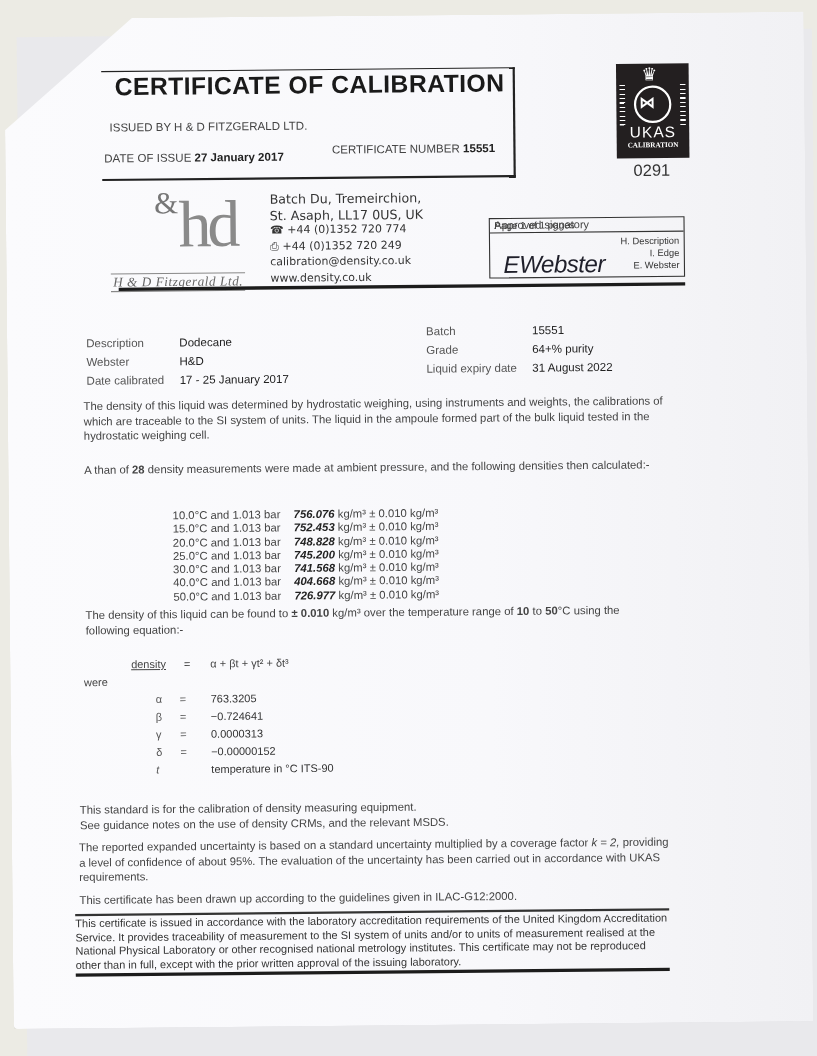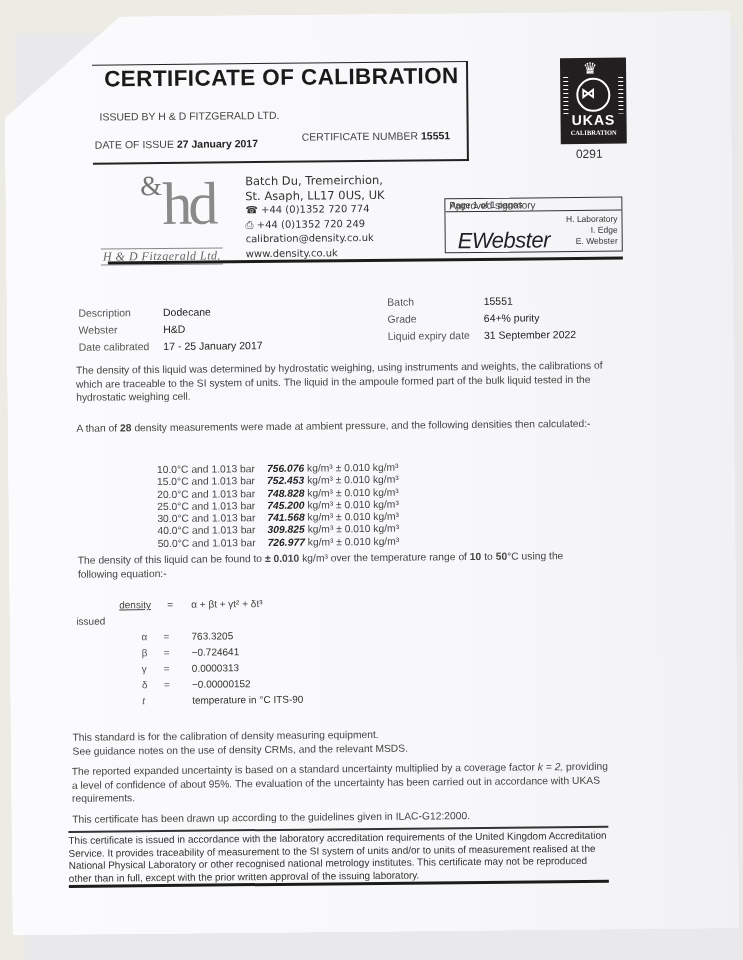--- a/index.html
+++ b/index.html
@@ -43,23 +43,23 @@
   .ukas {
     left: 564px; top: 60px; width: 66px; height: 86px; background: #231f20; color: #fff; text-align: center;
   }
   .ukas .crown { position: absolute; left: 23px; top: 3px; font-size: 16px; line-height: 16px; }
   .ukas .ring { position: absolute; left: 16px; top: 20px; width: 30px; height: 30px; border: 2px solid #fff; border-radius: 50%; }
   .ukas .ring span { position: absolute; left: 3px; top: 6px; font-size: 14px; font-weight: bold; line-height: 14px; }
   .ukas .ticks-l, .ukas .ticks-r { position: absolute; top: 18px; width: 5px; height: 38px;
      background: repeating-linear-gradient(0deg, #fff 0 1px, transparent 1px 4px); }
   .ukas .ticks-l { left: 3px; }
   .ukas .ticks-r { right: 3px; }
-  .ukas .name { position: absolute; left: 0; right: 0; top: 55px; font-size: 14px; font-weight: bold; letter-spacing: 1px; line-height: 14px; }
+  .ukas .name { position: absolute; left: 0; right: 0; top: 55px; font-size: 14px; font-weight: normal; letter-spacing: 1px; line-height: 14px; }
   .ukas .sub { position: absolute; left: 0; right: 0; top: 71px; font-size: 6.5px; font-weight: bold; font-family: "Liberation Serif", serif; line-height: 8px; }
-  .ukas-no { left: 579px; top: 149px; font-size: 12px; color: #333; }
+  .ukas-no { left: 579px; top: 149px; font-size: 15px; color: #333; }
 
   
   .logo-letters { left: 120px; top: 172px; font-family: "Liberation Serif", serif; color: #8a8a8a; font-size: 60px; line-height: 60px; letter-spacing: -4px; margin-left: 45px; }
   .logo-amp { left: 143px; top: 170px; font-family: "Liberation Serif", serif; color: #777; font-size: 28px; line-height: 28px; }
   .logo-name { left: 103px; top: 246px; font-family: "Liberation Serif", serif; font-style: italic; font-size: 12px; color: #666; letter-spacing: 0.5px; border-top: 1px solid #888; border-bottom: 1px solid #888; padding: 0 2px; }
 
   
   .address { left: 248px; top: 173px; font-size: 11.5px; line-height: 14.5px; color: #333; font-family: "DejaVu Sans", sans-serif; }
   .address div { white-space: nowrap; }
   .address .small { font-size: 10px; }
@@ -151,21 +151,21 @@
     <div class="small"><span>⎙</span> <span>+44 (0)1352 720 249</span></div>
     <div class="small">calibration@density.co.uk</div>
     <div class="small">www.density.co.uk</div>
   </div>
 
   <div class="abs sig-box">
     <div class="row1">Page 1 of 1 pages</div>
     <div class="appr">Approved signatory</div>
     <div class="sign">EWebster</div>
     <div class="names">
-      <div>H. Laboratory</div>
+      <div>H. Description</div>
       <div>I. Edge</div>
       <div>E. Webster</div>
     </div>
   </div>
 
   <div class="abs rule rule-header"></div>
 
   <table class="abs details det-left" cellspacing="0">
     <tbody>
         <tr>
@@ -187,21 +187,21 @@
         <tr>
           <td>Batch</td>
           <td class="val">15551</td>
         </tr>
     <tr>
           <td>Grade</td>
           <td class="val">64+% purity</td>
         </tr>
     <tr>
           <td>Liquid expiry date</td>
-          <td class="val">31 September 2022</td>
+          <td class="val">31 August 2022</td>
         </tr>
   </tbody>
     </table>
 
   <div class="abs para p1">The density of this liquid was determined by hydrostatic weighing, using instruments and weights, the calibrations of which are traceable to the SI system of units. The liquid in the ampoule formed part of the bulk liquid tested in the hydrostatic weighing cell.</div>
   <div class="abs para p2">
     <span>A than of</span>
     <b>28</b>
     <span>density measurements were made at ambient pressure, and the following densities then calculated:-</span>
   </div>
@@ -223,41 +223,41 @@
     <tr>
           <td class="c">25.0°C and 1.013 bar</td>
           <td><b>745.200</b> <span>kg/m³ ± 0.010 kg/m³</span></td>
         </tr>
     <tr>
           <td class="c">30.0°C and 1.013 bar</td>
           <td><b>741.568</b> <span>kg/m³ ± 0.010 kg/m³</span></td>
         </tr>
     <tr>
           <td class="c">40.0°C and 1.013 bar</td>
-          <td><b>309.825</b> <span>kg/m³ ± 0.010 kg/m³</span></td>
+          <td><b>404.668</b> <span>kg/m³ ± 0.010 kg/m³</span></td>
         </tr>
     <tr>
           <td class="c">50.0°C and 1.013 bar</td>
           <td><b>726.977</b> <span>kg/m³ ± 0.010 kg/m³</span></td>
         </tr>
   </tbody>
     </table>
 
   <div class="abs para p3">
     <span>The density of this liquid can be found to</span>
     <b>± 0.010</b>
     <span>kg/m³ over the temperature range of</span>
     <b>10</b>
     <span>to</span>
     <b>50</b><span>°C using the following equation:-</span>
   </div>
   <div class="abs eq">
     <span class="lhs">density</span><span class="eqs">=</span><span>α + βt + γt² + δt³</span>
   </div>
-  <div class="abs where">issued</div>
+  <div class="abs where">were</div>
 
   <table class="abs coeffs" cellspacing="0">
     <tbody>
         <tr>
           <td class="sym">α</td>
           <td class="eqs">=</td>
           <td>763.3205</td>
         </tr>
     <tr>
           <td class="sym">β</td>

